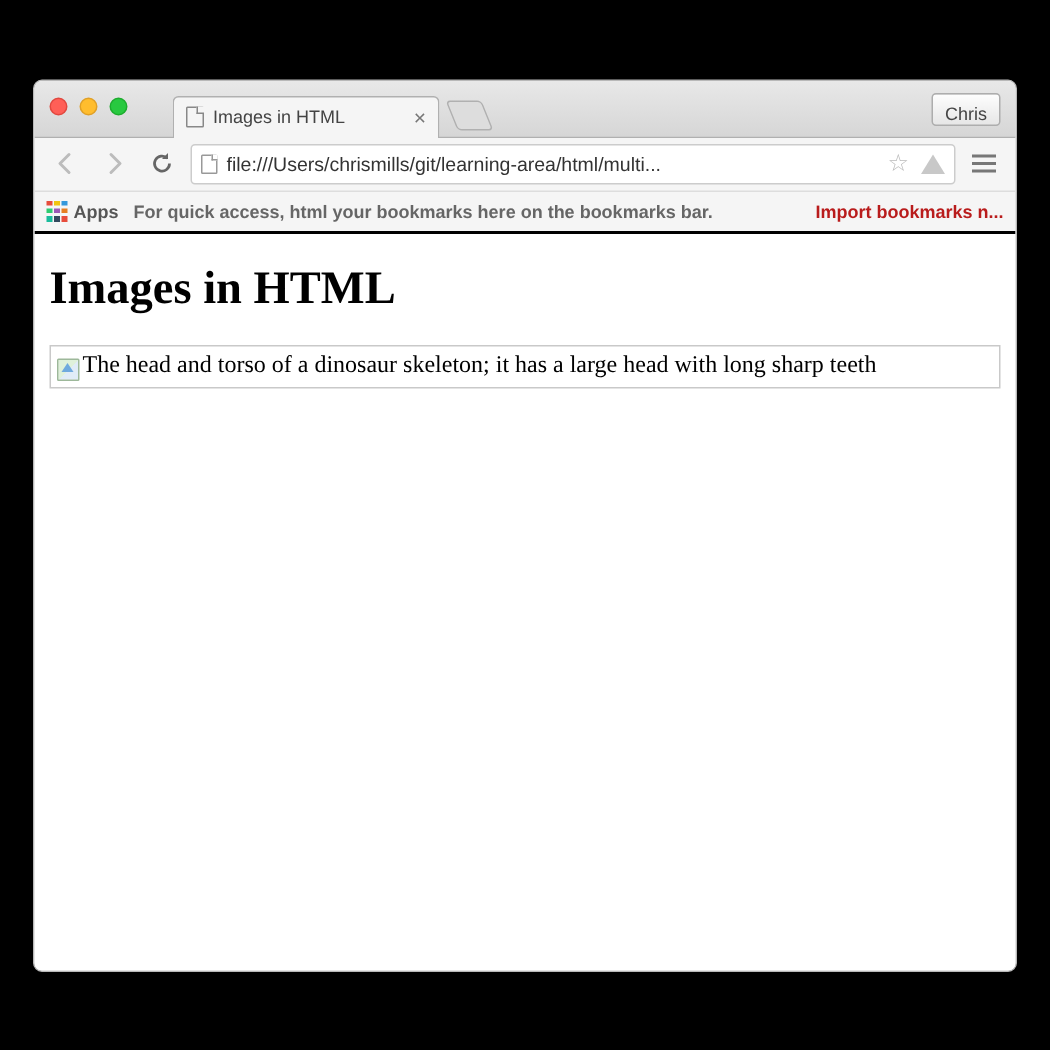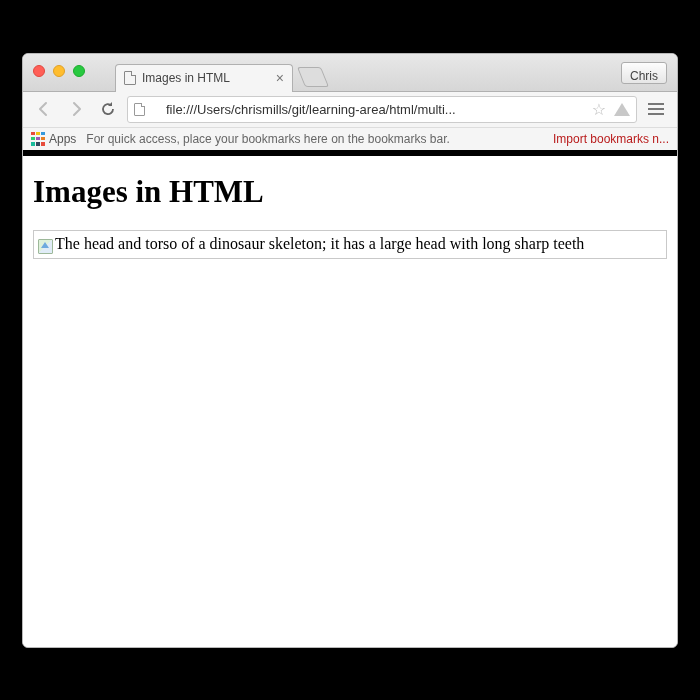--- a/index.html
+++ b/index.html
@@ -142,36 +142,37 @@
     }
     .omnibox .doc-icon2::after {
       content: "";
       position: absolute;
       top: -1px; right: -1px;
       width: 3px; height: 3px;
       background: #fff;
       border-left: 1px solid #999;
       border-bottom: 1px solid #999;
     }
-    .omnibox-text { flex: 1; white-space: nowrap; overflow: hidden; text-overflow: ellipsis; margin-left: 15px; }
+    .omnibox-text { flex: 1; white-space: nowrap; overflow: hidden; text-overflow: ellipsis; }
     .omni-right { display:flex; align-items:center; gap:8px; margin-left:6px; flex-shrink:0;}
     .star { color: #bbb; font-size: 16px; }
     .drive { width:0; height:0; border-left:8px solid transparent; border-right:8px solid transparent; border-bottom:13px solid #c8c8c8; }
     .hamburger { width:16px; display:flex; flex-direction:column; gap:3px;}
     .hamburger span{ height:2px; background:#777; }
     .bookbar {
       height: 28px;
       background: #f5f5f5;
-      border-bottom: 6px solid #000000;
+      border-bottom: 2px solid #000000;
       display: flex;
       align-items: center;
       padding: 0 8px;
       gap: 10px;
       font-size: 12px;
       color: #555;
+      font-weight: bold;
     }
     .apps-icon {
       width: 14px; height: 14px;
       display: grid;
       grid-template-columns: repeat(3,1fr);
       grid-template-rows: repeat(3,1fr);
       gap: 1.5px;
       margin-right: 4px;
     }
     .apps-icon span:nth-child(1){background:#e74c3c;}
@@ -293,21 +294,21 @@
           <span></span>
           <span></span>
           <span></span>
           <span></span>
           <span></span>
           <span></span>
           <span></span>
         </span>
       <span>Apps</span>
     </div>
-    <span class="bookbar-hint">For quick access, place your bookmarks here on the bookmarks bar.</span>
+    <span class="bookbar-hint">For quick access, html your bookmarks here on the bookmarks bar.</span>
     <span class="bookbar-link">Import bookmarks n...</span>
   </div>
 
   <div class="content">
     <h1>Images in HTML</h1>
     <div class="broken-img">
       <span class="broken-icon"></span>
       <span>The head and torso of a dinosaur skeleton; it has a large head with long sharp teeth</span>
     </div>
   </div>

